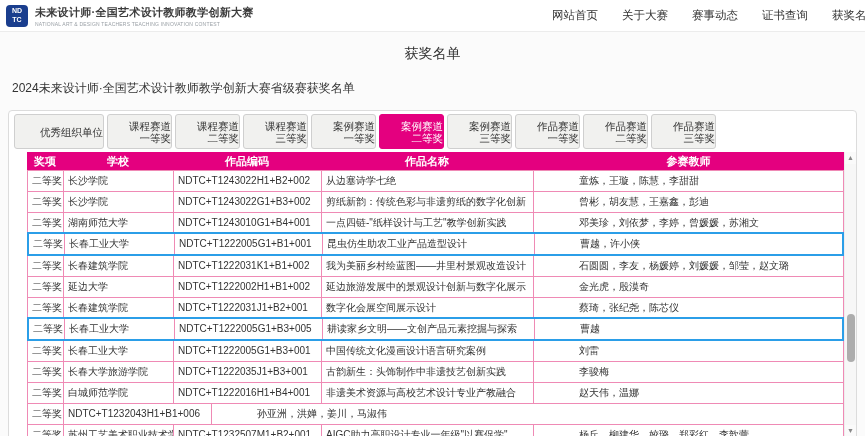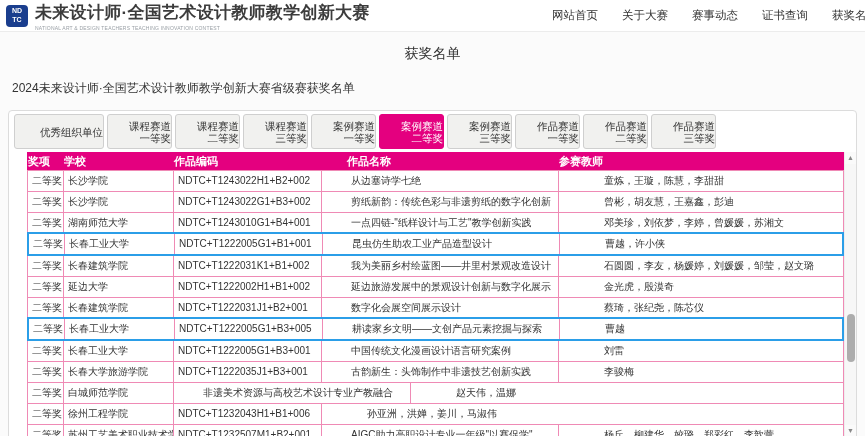--- a/index.html
+++ b/index.html
@@ -9,21 +9,21 @@
     background:#fbfbfb;
     font-family:"Liberation Sans","DejaVu Sans",sans-serif;
     color:#333;
   }
   
   .topbar { height:32px; background:#fff; border-bottom:1px solid #ececec; display:flex; align-items:center; position:relative; }
   .logo { width:22px; height:22px; background:#1a3e8e; border-radius:4px; margin-left:6px;
           color:#fff; font-weight:bold; font-size:7px; line-height:1.15;
           display:flex; flex-direction:column; align-items:center; justify-content:center; flex:none; }
   .brand { margin-left:7px; }
-  .brand-title { font-size:17px; font-weight:bold; color:#3c3c3c; letter-spacing:.3px; white-space:nowrap; }
+  .brand-title { font-size:11px; font-weight:bold; color:#3c3c3c; letter-spacing:.3px; white-space:nowrap; }
   .brand-sub { font-size:5px; color:#9aa0a6; letter-spacing:.2px; margin-top:1px; white-space:nowrap; }
   .nav { position:absolute; left:552px; top:0; height:100%; display:flex; align-items:center; gap:24px;
          white-space:nowrap; font-size:11.5px; color:#333; }
   .nav-item { cursor:pointer; flex:none; }
   
   .page-title { text-align:center; font-size:14px; color:#333; margin-top:13px; }
   .page-sub { font-size:12px; color:#333; margin:17px 0 13px 12px; }
   
   .container { margin:8px 8px 0 8px; background:#fff; border:1px solid #dcdcdc; border-radius:4px;
                height:334px; padding-top:3px; overflow:hidden; }
@@ -32,33 +32,33 @@
   .tab { width:65px; height:35px; background:#f1f1ef; border:1px solid #cfcfcf; border-radius:3px;
          display:flex; flex-direction:column; align-items:flex-end; justify-content:center;
          font-size:10.5px; line-height:12px; color:#333; text-align:center; cursor:pointer; flex:none; }
   .tab.wide { width:90px; }
   .tab.active { background:#e4007f; border-color:#e4007f; color:#fff; }
   
   .table-area { display:flex; margin:3px 0 0 18px; }
   .grid { width:817px; flex:none; }
   .thead { display:flex; background:#e4007f; height:18px; align-items:center; color:#fff;
            font-size:11px; font-weight:bold; }
-  .thead .cell { white-space:nowrap; overflow:hidden; padding:1px; }
+  .thead .cell { text-align:center; white-space:nowrap; overflow:hidden; padding:1px; }
   .rows { height:266px; overflow:hidden; }
   .row { display:flex; height:22px; margin-top:-1px; background:#fff; border:1px solid #ef8ab5; }
   .row:first-child { margin-top:0; }
   .row.hl { border:2px solid #2b9ee8; height:24px; position:relative; z-index:2; margin-top:-2px; }
   .row .cell { font-size:10px; color:#333; line-height:20px; padding-left:4px;
                border-right:1px solid #ef8ab5; white-space:nowrap; overflow:hidden; }
   .row.hl .cell { line-height:19px; }
   .row .cell:last-child { border-right:none;margin-left:41px; }
   .c0 { width:36px; flex:none; }
   .c1 { width:110px; flex:none; }
   .c2 { width:148px; flex:none; }
-  .c3 { width:212px; flex:none;margin-left:25px; }
+  .c3 { width:212px; flex:none; }
   .c4 { flex:1; min-width:0; }
   
   .vscroll { width:12px; height:285px; display:flex; flex-direction:column; align-items:center;
              background:#fafafa; border-left:1px solid #eee; flex:none; }
   .sb-btn { height:12px; font-size:7px; color:#888; line-height:12px; cursor:pointer; }
   .sb-track { flex:1; width:100%; position:relative; background:#f7f7f7; }
   .sb-thumb { position:absolute; top:150px; left:2px; width:8px; height:48px; background:#adadad; border-radius:4px; cursor:pointer; }
   
   .hscroll { height:8px; background:#f3f3f3; border-top:1px solid #e5e5e5; margin-left:0; cursor:pointer; }
 </style>
@@ -205,26 +205,26 @@
           <div class="row">
             <div class="cell c0">二等奖</div>
             <div class="cell c1">长春大学旅游学院</div>
             <div class="cell c2">NDTC+T1222035J1+B3+001</div>
             <div class="cell c3">古韵新生：头饰制作中非遗技艺创新实践</div>
             <div class="cell c4">李骏梅</div>
           </div>
           <div class="row">
             <div class="cell c0">二等奖</div>
             <div class="cell c1">白城师范学院</div>
+            <div class="cell c2">NDTC+T1222016H1+B4+001</div>
             <div class="cell c3">非遗美术资源与高校艺术设计专业产教融合</div>
             <div class="cell c4">赵天伟，温娜</div>
           </div>
           <div class="row">
             <div class="cell c0">二等奖</div>
-            <div class="cell c1">徐州工程学院</div>
             <div class="cell c2">NDTC+T1232043H1+B1+006</div>
             <div class="cell c4">孙亚洲，洪婵，姜川，马淑伟</div>
           </div>
           <div class="row">
             <div class="cell c0">二等奖</div>
             <div class="cell c1">苏州工艺美术职业技术学院</div>
             <div class="cell c2">NDTC+T1232507M1+B2+001</div>
             <div class="cell c3">AIGC助力高职设计专业一年级"以赛促学"</div>
             <div class="cell c4">杨丘，柳建华，姣璐，郑彩红，李歆蕾</div>
           </div>

